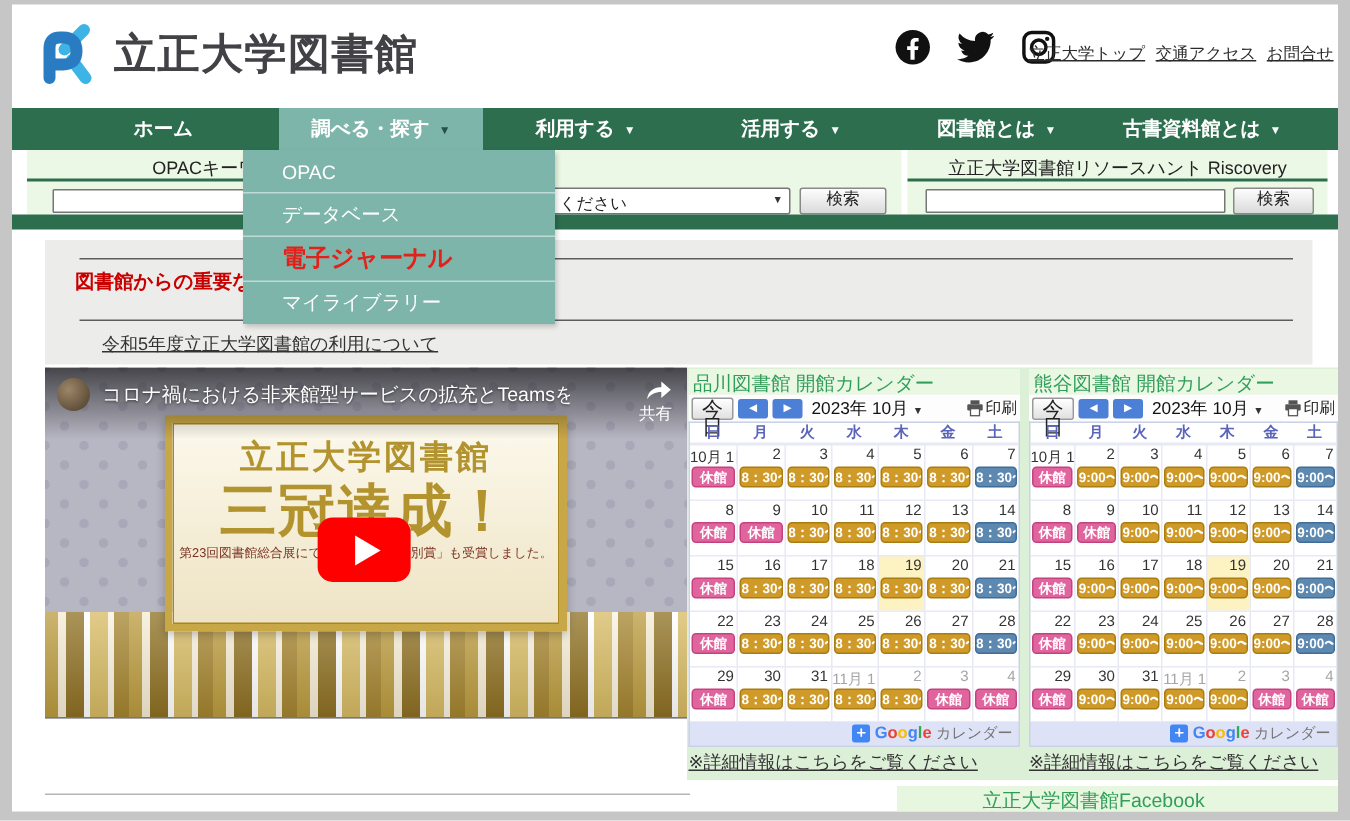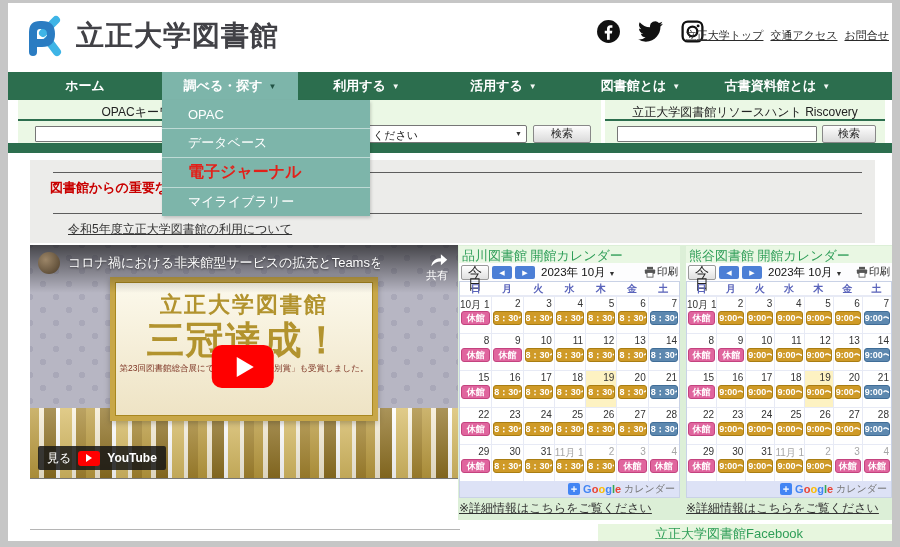--- a/index.html
+++ b/index.html
@@ -167,21 +167,21 @@
     </svg>
   </div>
 
   <div class="toplinks" id="toplinks">
       <a class="toplink">立正大学トップ</a>
       <a class="toplink">交通アクセス</a>
       <a class="toplink">お問合せ</a>
     </div>
 
   <div class="mainnav" id="mainnav">
-      <div class="nav-item" style="width: 154px;">
+      <div class="nav-item" style="width: 154px; margin-left: 24px;">
         <span>ホーム</span>
       </div>
       <div class="nav-item active" style="width: 136px;">
         <span>調べる・探す</span>
         <span class="caret">▼</span>
       </div>
       <div class="nav-item" style="width: 137px;">
         <span>利用する</span>
         <span class="caret">▼</span>
       </div>
@@ -238,27 +238,20 @@
       </div>
     <div class="v-top">
       <div class="v-avatar"></div>
       <div class="v-title">コロナ禍における非来館型サービスの拡充とTeamsを活用...</div>
       <div class="v-share">
         <svg width="19" height="16" viewBox="0 0 24 20">
           <path d="M3 19c1-8 7-10 12-10V4l8 7-8 7v-5c-5 0-9 2-12 6z" fill="#fff"></path>
         </svg>
         <span>共有</span>
       </div>
-    </div>
-    <div class="v-wm">
-      <span>見る</span>
-      <span class="yt-ic">
-          <span class="yt-tri"></span>
-        </span>
-      <span class="yt-word">YouTube</span>
     </div>
   </div>
 
   <div class="rightpanel"></div>
   <div class="cal" id="cal0" style="left:451px;width:221px">
       <div class="cal-title">品川図書館 開館カレンダー</div>
       <div class="cal-toolbar">
         <div class="today-btn">今日</div>
         <div class="arr">◀</div>
         <div class="arr">▶</div>

